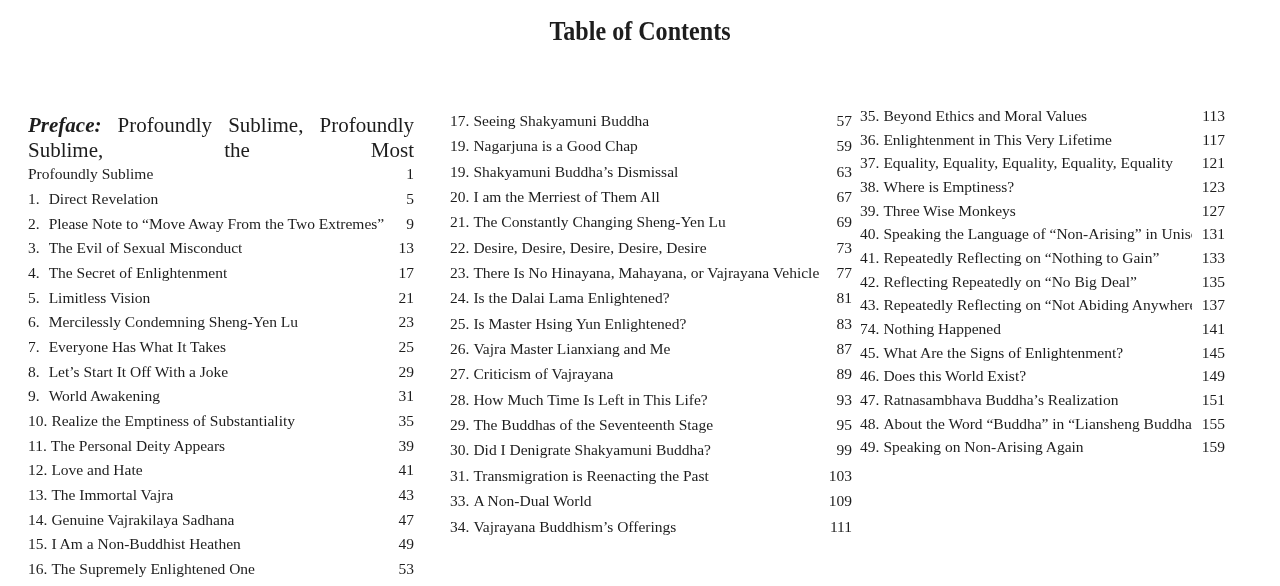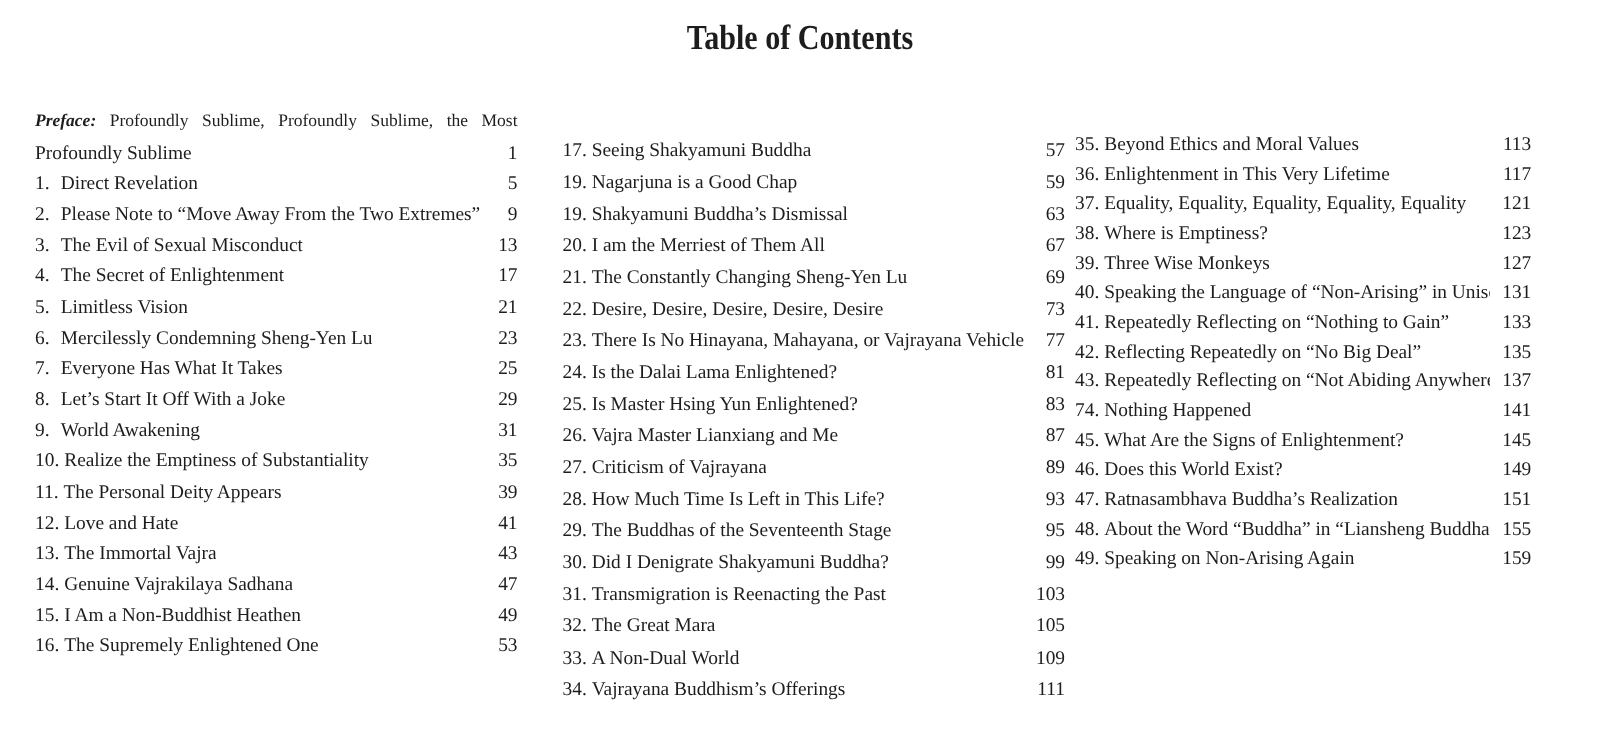--- a/index.html
+++ b/index.html
@@ -32,21 +32,22 @@
     position: absolute;
     font-size: 15.5px;
   }
   .col1 { left: 28px;  top: 86px;  width: 386px; line-height: 24.65px; }
   .col2 { left: 450px; top: 108px; width: 402px; line-height: 25.35px; }
   .col3 { left: 860px; top: 104px; width: 365px; line-height: 23.65px; }
 
   .preface-line1 {
     text-align: justify;
     text-align-last: justify;
-    font-size: 14px;
+    font-size: 21px;
+    margin-top: 27px;
   }
   .preface-label {
     font-weight: 700;
     font-style: italic;
   }
   .row {
     display: flex;
     justify-content: space-between;
     align-items: center;
   }
@@ -203,24 +204,20 @@
         </div>
         <div class="row">
           <span class="entry-text"><span class="num">30.</span><span>Did I Denigrate Shakyamuni Buddha?</span></span>
           <span class="pg">99</span>
         </div>
         <div class="row">
           <span class="entry-text"><span class="num">31.</span><span>Transmigration is Reenacting the Past</span></span>
           <span class="pg">103</span>
         </div>
         <div class="row">
-          <span class="entry-text"><span class="num">32.</span><span>The Great Mara</span></span>
-          <span class="pg">105</span>
-        </div>
-        <div class="row">
           <span class="entry-text"><span class="num">33.</span><span>A Non-Dual World</span></span>
           <span class="pg">109</span>
         </div>
         <div class="row">
           <span class="entry-text"><span class="num">34.</span><span>Vajrayana Buddhism’s Offerings</span></span>
           <span class="pg">111</span>
         </div>
       </div>
   </section>
 

